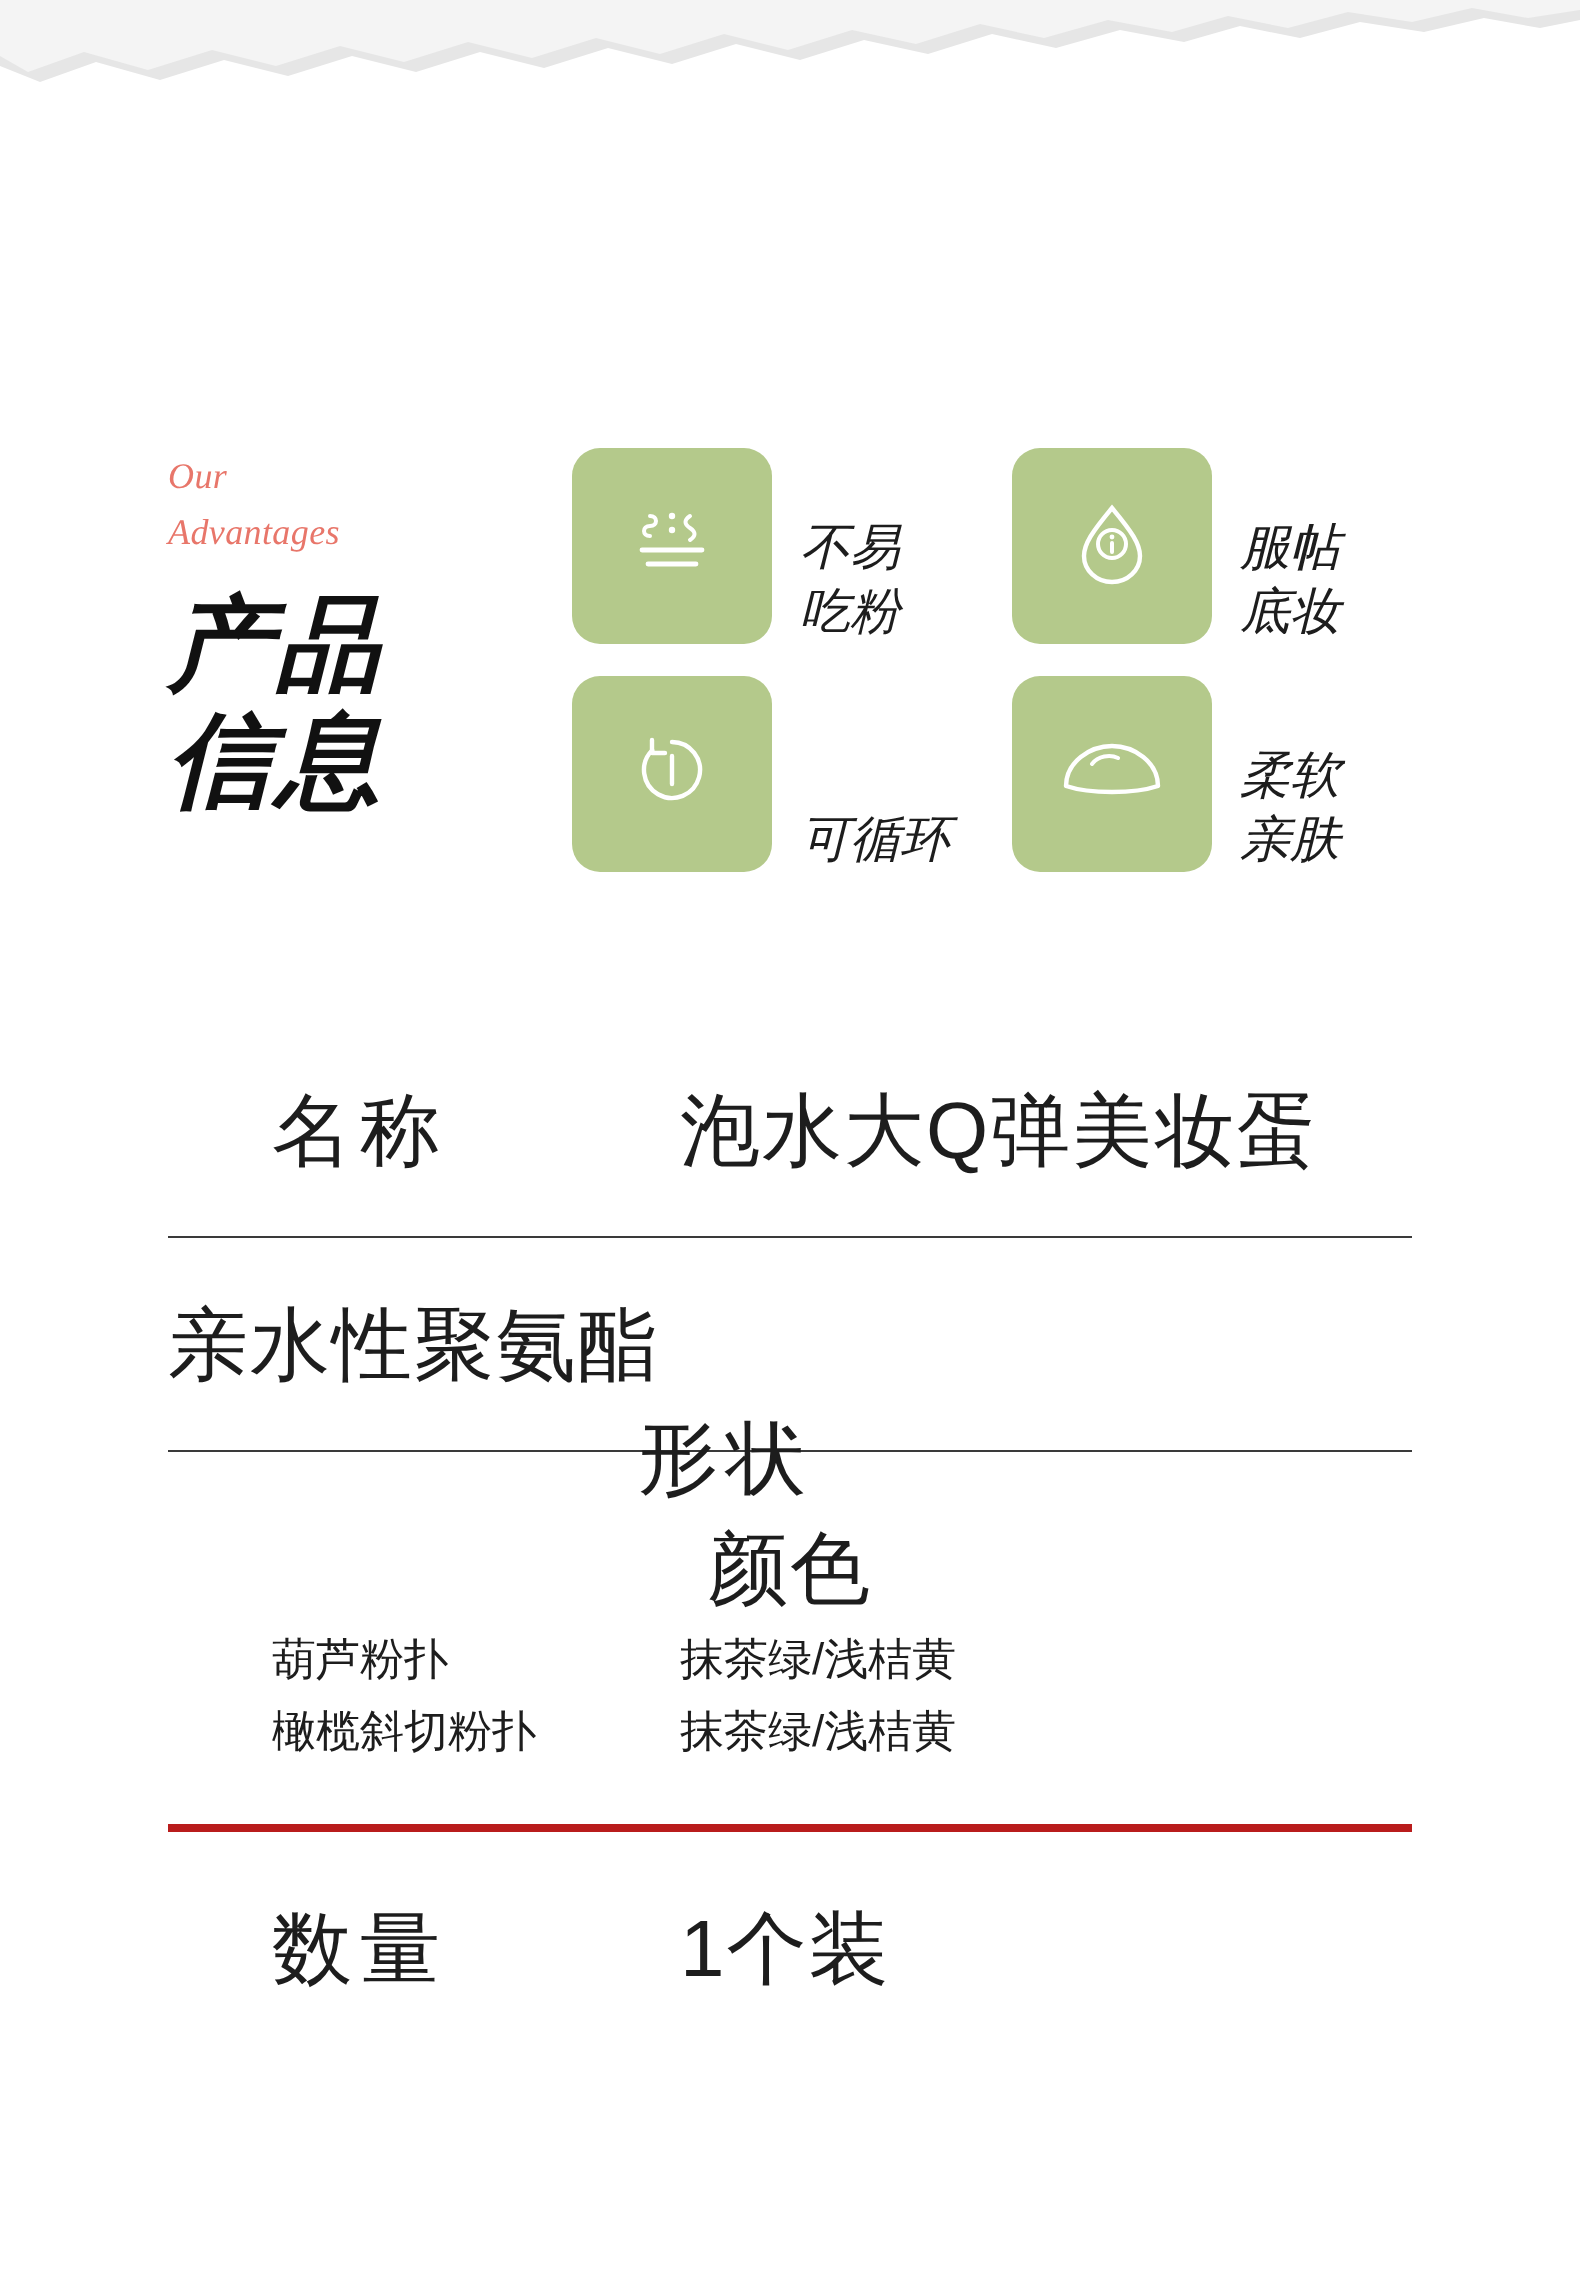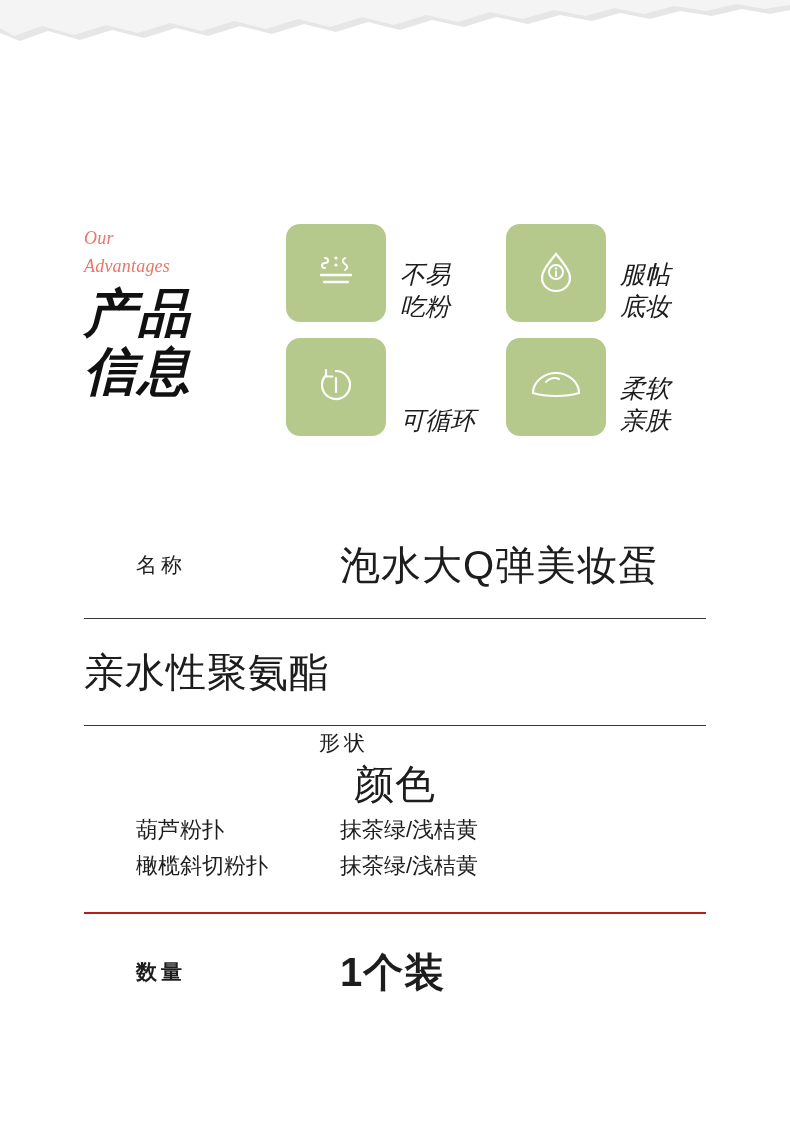--- a/index.html
+++ b/index.html
@@ -43,21 +43,21 @@
     width: 180px;
   }
   .adv-eyebrow {
     color: #e8766a;
     font-size: 18px;
     line-height: 28px;
     font-family: "Liberation Serif", serif;
     letter-spacing: 0.2px;
   }
   .adv-title {
-    margin-top: 4px;
+    margin-top: 14px;
     font-size: 52px;
     line-height: 58px;
     font-weight: bold;
     color: #111111;
     letter-spacing: 2px;
   }
 
   .adv-grid {
     position: absolute;
     left: 286px;
@@ -101,47 +101,47 @@
     top: 512px;
     width: 622px;
   }
   .spec-row {
     display: flex;
     flex-direction: row;
     align-items: center;
     height: 106px;
     border-bottom: 1px solid #3a3a3a;
   }
-  .spec-row.no-border { border-bottom: none; font-weight: bold; }
+  .spec-row.no-border { border-bottom: none; }
   .spec-key {
     width: 256px;
     padding-left: 52px;
     box-sizing: border-box;
-    font-size: 21px;
+    font-size: 40px;
     color: #1d1d1d;
     letter-spacing: 4px;
   }
   .spec-val {
     font-size: 40px;
     color: #1d1d1d;
     letter-spacing: 1px;
   }
 
   .spec-row-shape {
     display: flex;
     flex-direction: column;
     align-items: center;
     height: 86px;
     justify-content: flex-end;
   }
   .variant-block {
     display: flex;
     flex-direction: row;
     padding-bottom: 28px;
-    border-bottom: 2px solid #b91c1c;
+    border-bottom: 4px solid #b91c1c;
   }
   .variant-col-left {
     width: 256px;
     padding-left: 52px;
     box-sizing: border-box;
   }
   .variant-col-right {
     width: 300px;
   }
   .variant-line {

